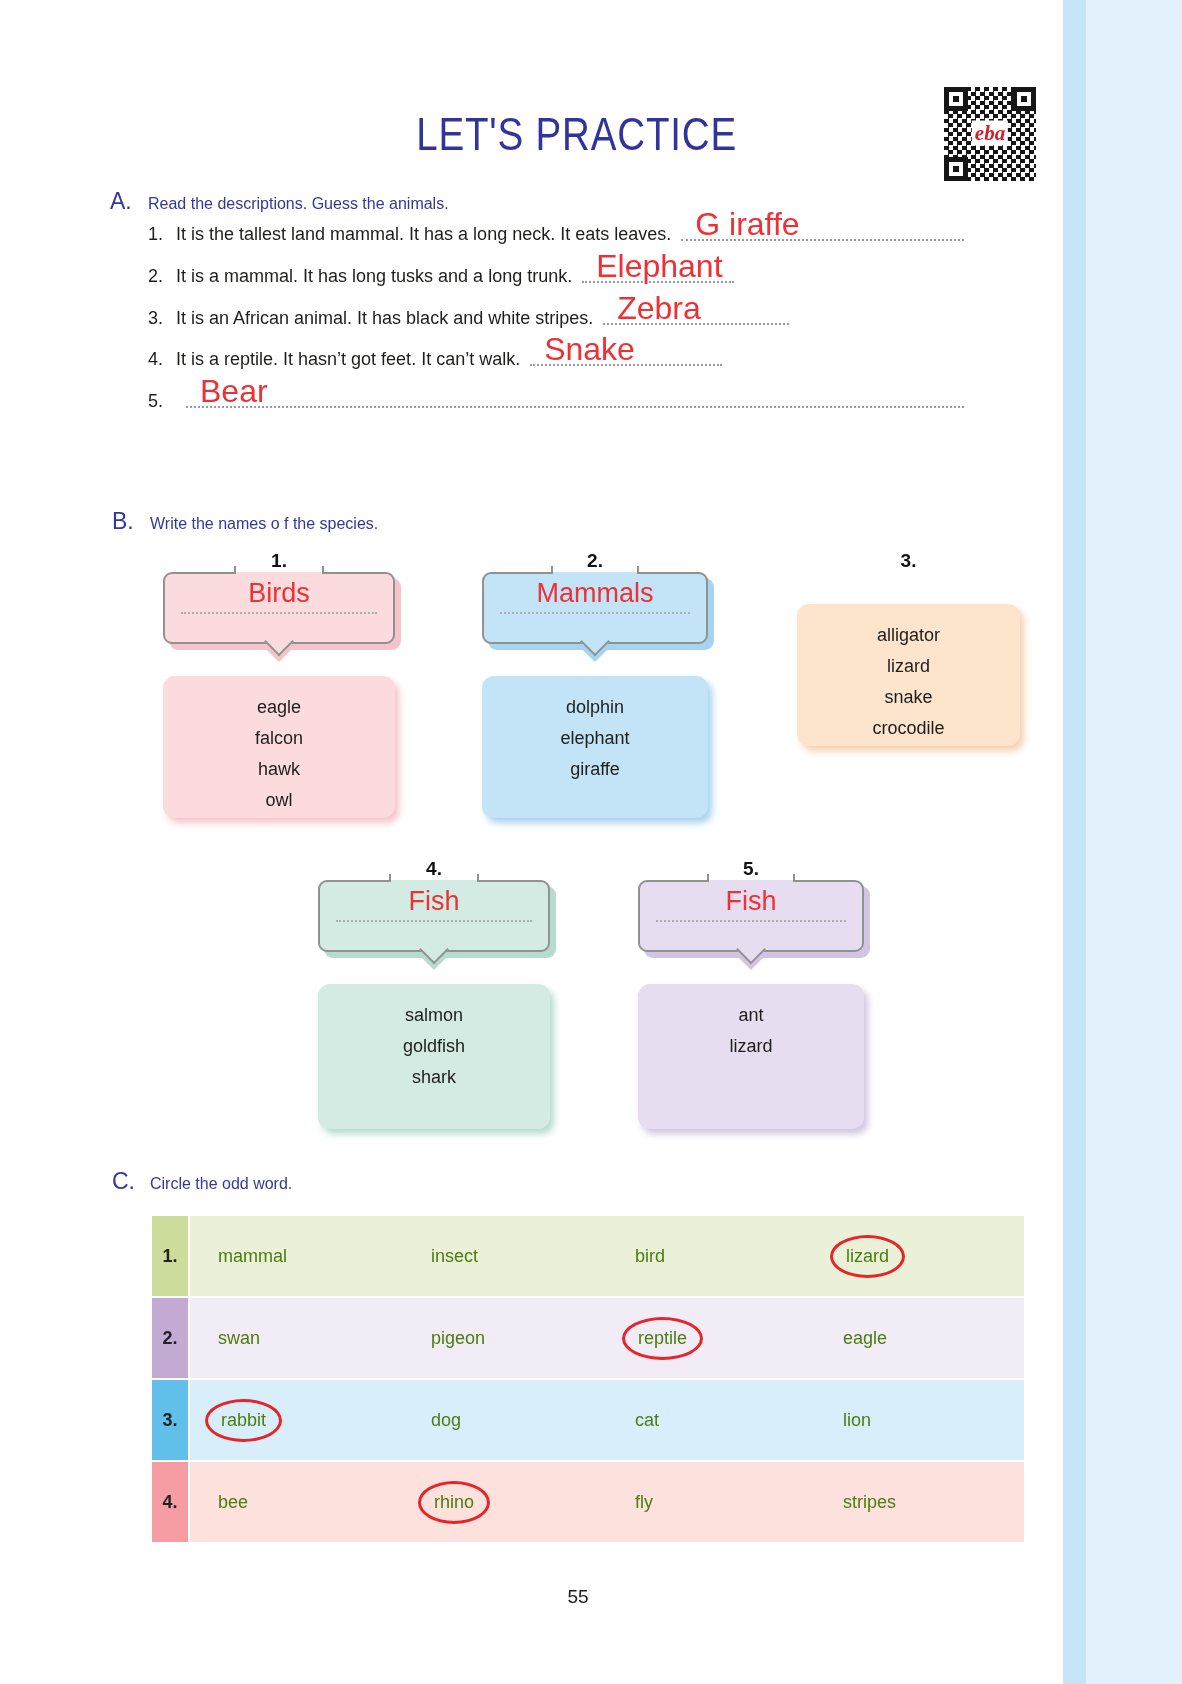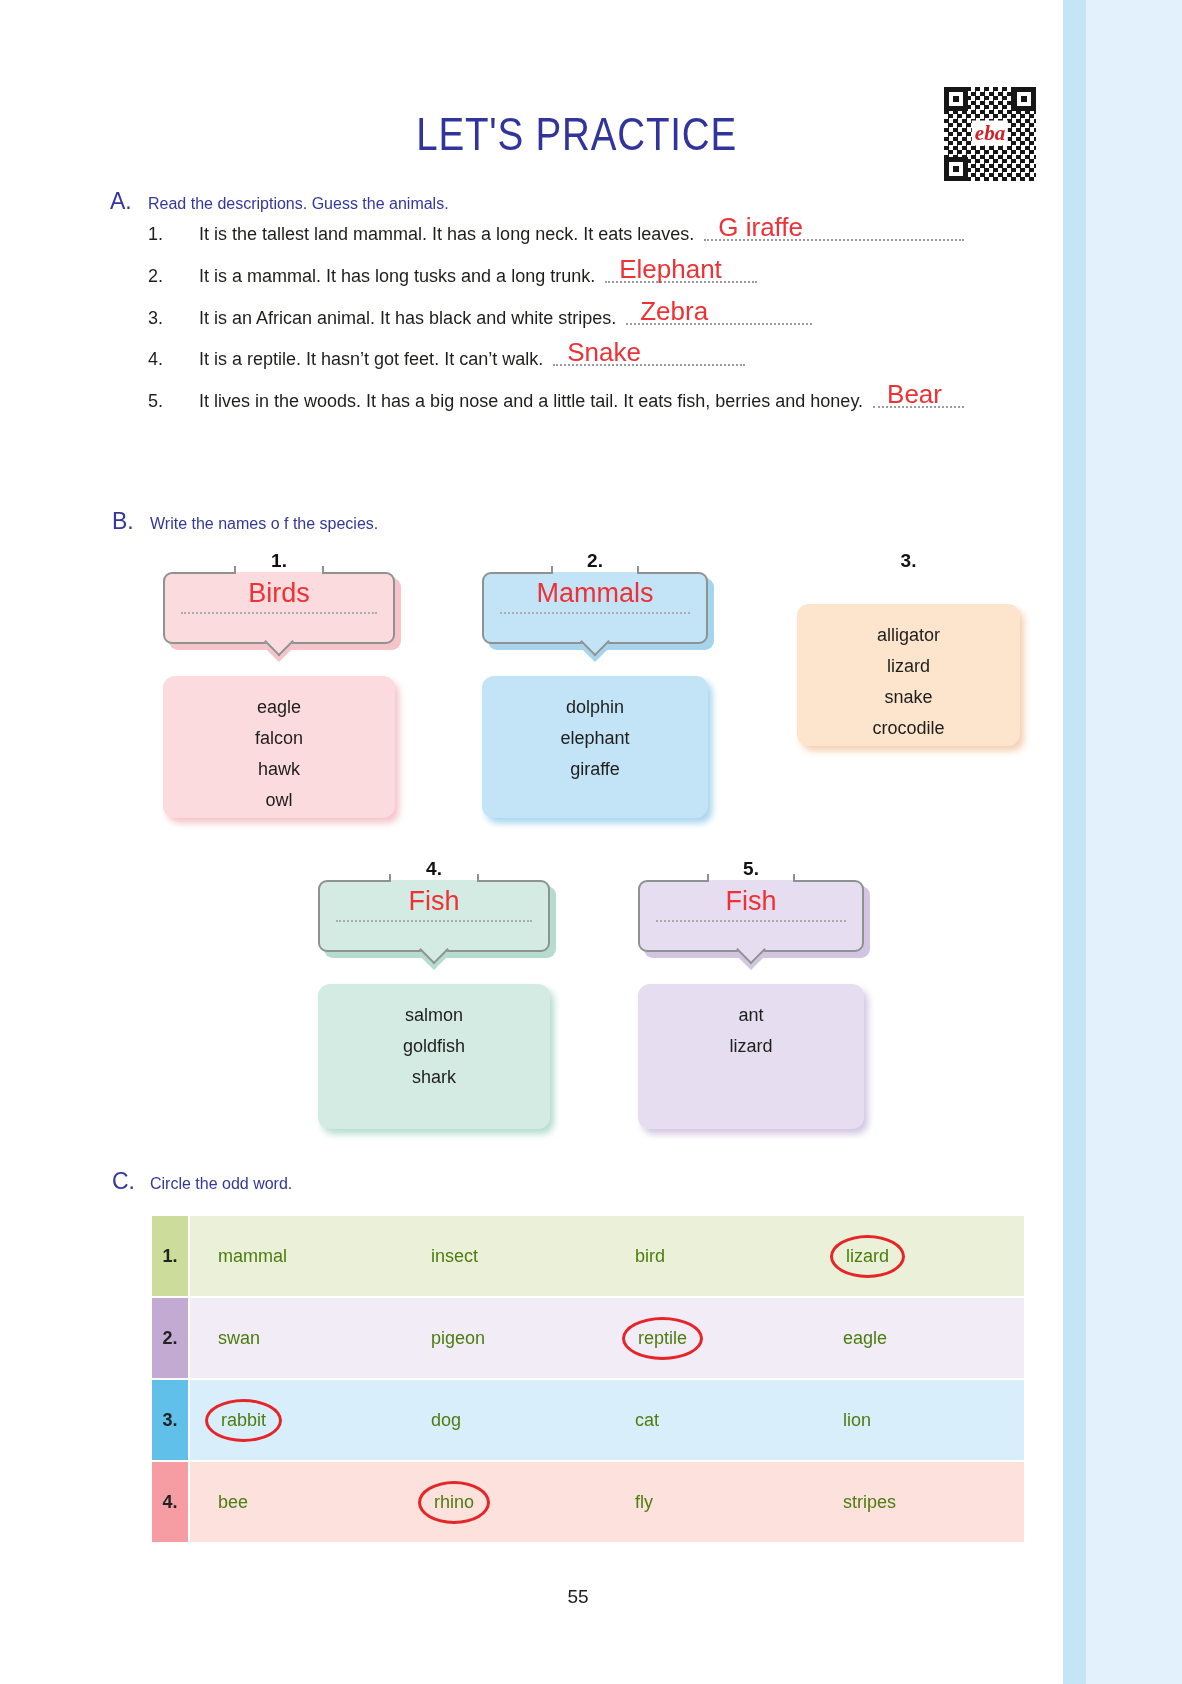--- a/index.html
+++ b/index.html
@@ -30,26 +30,26 @@
 
   
   .sec-a{position:absolute;left:110px;top:188px;width:856px;height:240px;}
   .a-row{position:absolute;left:38px;right:0;display:flex;align-items:flex-end;}
   .a-row:nth-of-type(1){top:36px;}
   .a-row:nth-of-type(2){top:78px;}
   .a-row:nth-of-type(3){top:120px;}
   .a-row:nth-of-type(4){top:161px;}
   .a-row:nth-of-type(5){top:203px;}
   .a-num{width:28px;flex:none;font-size:18px;color:#1e1e1c;}
-  .a-text{white-space:nowrap;font-size:18px;color:#1e1e1c;margin-left:23px;}
+  .a-text{white-space:nowrap;font-size:18px;color:#1e1e1c;}
   .a-blank{flex:1;position:relative;border-bottom:2px dotted #9b9b9b;height:0;margin:0 2px 4px 10px;}
   .a-row:nth-of-type(2) .a-blank{max-width:152px;}
   .a-row:nth-of-type(3) .a-blank{max-width:186px;}
   .a-row:nth-of-type(4) .a-blank{max-width:192px;}
-  .a-answer{position:absolute;left:14px;bottom:-1px;color:#ee3134;font-size:26px;line-height:1;white-space:nowrap;}
+  .a-answer{position:absolute;left:14px;bottom:-1px;color:#ee3134;font-size:32px;line-height:1;white-space:nowrap;}
 
   
   .sec-b-head{left:112px;top:508px;}
   .group{position:absolute;}
   .group:nth-of-type(1){left:163px;top:550px;width:232px;}
   .group:nth-of-type(2){left:482px;top:550px;width:226px;}
   .group:nth-of-type(3){left:797px;top:550px;width:223px;}
   .group:nth-of-type(4){left:318px;top:858px;width:232px;}
   .group:nth-of-type(5){left:638px;top:858px;width:226px;}
   .group-num{text-align:center;font-weight:bold;font-size:19px;height:22px;color:#111;}
@@ -132,21 +132,20 @@
   <div class="a-row">
     <span class="a-num">4.</span>
     <span class="a-text">It is a reptile. It hasn’t got feet. It can’t walk.</span>
     <span class="a-blank">
       <span class="a-answer">Snake</span>
     </span>
   </div>
 
   <div class="a-row">
     <span class="a-num">5.</span>
-    <span class="a-text">It lives in the woods. It has a big nose and a little tail. It eats fish, berries and honey.</span>
     <span class="a-blank">
       <span class="a-answer">Bear</span>
     </span>
   </div>
 </div>
   </div>
 
   <div class="sec-head sec-b-head">
     <span class="sec-letter">B.</span>
     <span class="sec-title">Write the names o f the species.</span>

